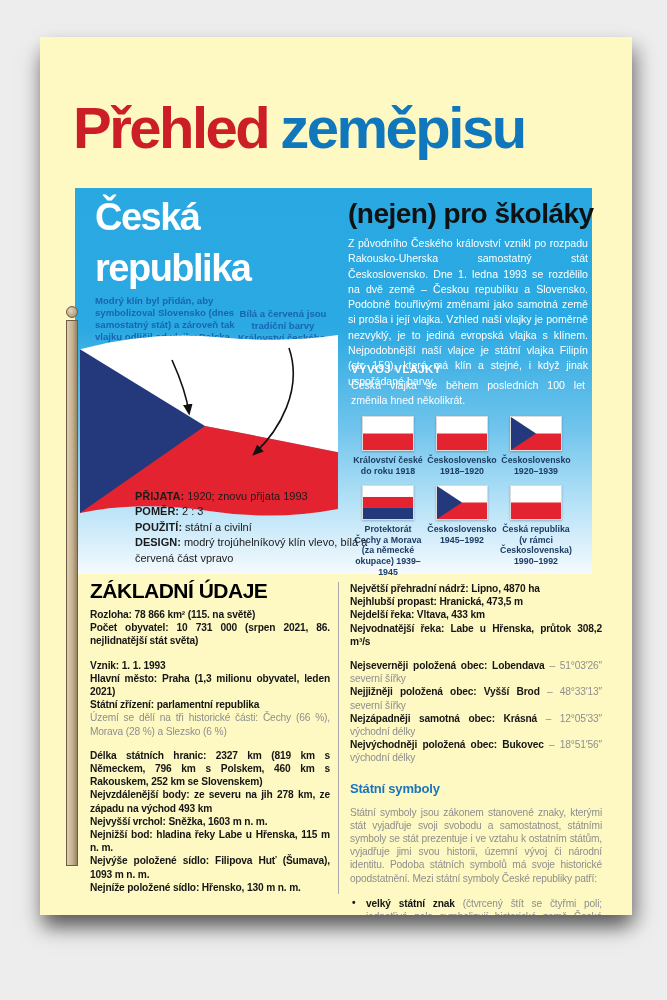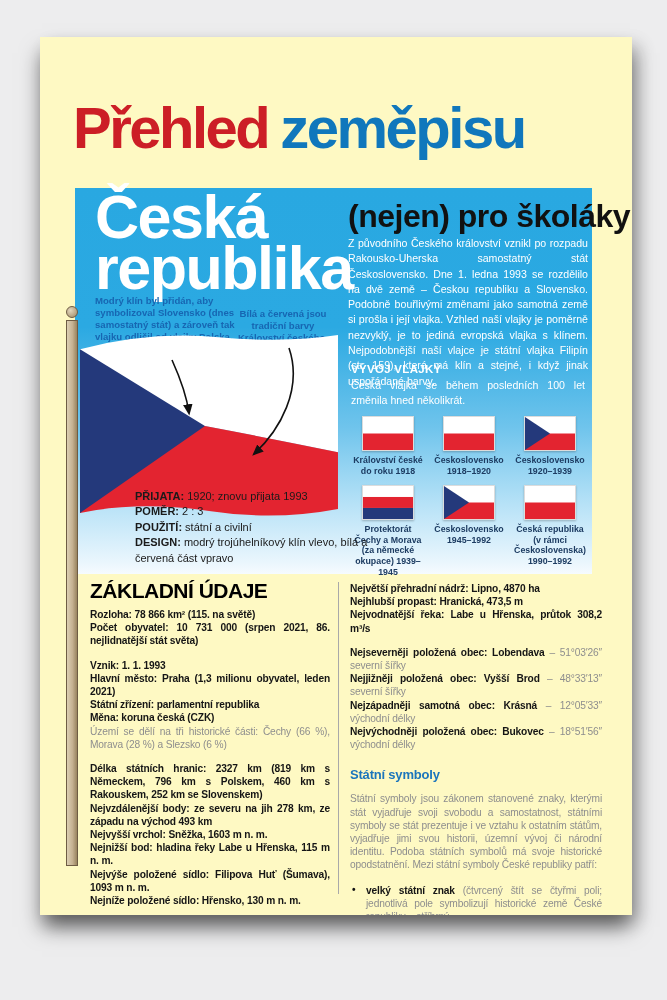--- a/index.html
+++ b/index.html
@@ -22,46 +22,46 @@
   }
   .t-red{color:#cc1e26;}
   .t-blue{color:#1077bc;margin-left:12px;}
   
   .hero{
     position:absolute;left:35px;top:151px;width:517px;height:386px;
     background:linear-gradient(180deg,#29a8e1 0%,#2ba9e2 36%,#6fc4ec 62%,#b7e2f7 82%,#eaf6fd 97%,#f6fbff 100%);
   }
   .hero-heading{
     position:absolute;left:20px;top:4px;margin:0;
-    color:#ffffff;font-size:61px;line-height:51px;font-weight:700;letter-spacing:-1.5px;
+    color:#ffffff;font-size:38px;line-height:51px;font-weight:700;letter-spacing:-1.5px;
   }
   .tagline{
     position:absolute;left:273px;top:10px;
-    color:#111111;font-size:32px;font-weight:700;letter-spacing:-0.5px;white-space:nowrap;
+    color:#111111;font-size:28px;font-weight:700;letter-spacing:-0.5px;white-space:nowrap;
   }
   .intro{
     position:absolute;left:273px;top:48px;width:240px;margin:0;
     color:#ffffff;font-size:10.6px;line-height:15.3px;text-align:justify;
   }
   .callout{
     position:absolute;color:#1766b2;font-weight:700;
     font-size:9.6px;line-height:12px;
   }
   .callout-left{left:20px;top:107px;width:152px;}
   .callout-right{left:153px;top:120px;width:110px;text-align:center;}
   .evo-heading{
     position:absolute;left:276px;top:175px;
     color:#ffffff;font-size:11.5px;font-weight:700;letter-spacing:.3px;
   }
   .evo-intro{
     position:absolute;left:276px;top:190px;width:234px;margin:0;
     color:#ffffff;font-size:10.6px;line-height:14.5px;text-align:justify;
   }
   .evo-grid{position:absolute;left:276px;top:228px;width:236px;}
-  .evo-row{display:flex;justify-content:space-between;margin-bottom:9px;}
+  .evo-row{display:flex;margin-bottom:9px;}
   .evo-cell{width:74px;display:flex;flex-direction:column;align-items:center;}
   .mini-flag{
     width:50px;height:33px;position:relative;flex:0 0 auto;
     border:1px solid #dcdcdc;box-shadow:0 1px 2px rgba(0,0,0,.25);
     background:#fff;
   }
   .mini-flag svg{display:block;width:100%;height:100%;}
   .evo-caption{
     margin-top:4px;color:#1d3c62;font-size:8.8px;line-height:10.6px;
     font-weight:700;text-align:center;
@@ -217,36 +217,36 @@
   </div>
 
   <div class="basic">
     <div class="lcol">
       <h2 class="basic-heading">ZÁKLADNÍ ÚDAJE</h2>
       <p class="fact">Rozloha: 78 866 km² (115. na světě)</p>
       <p class="fact">Počet obyvatel: 10 731 000 (srpen 2021, 86. nejlidnatější stát světa)</p>
       <p class="fact gap">Vznik: 1. 1. 1993</p>
       <p class="fact">Hlavní město: Praha (1,3 milionu obyvatel, leden 2021)</p>
       <p class="fact">Státní zřízení: parlamentní republika</p>
-      <p class="fact">Měna: koruna česká (CZK)</p>
       <p class="fact gray">Území se dělí na tři historické části: Čechy (66 %), Morava (28 %) a Slezsko (6 %)</p>
       <p class="fact gap">Délka státních hranic: 2327 km (819 km s Německem, 796 km s Polskem, 460 km s Rakouskem, 252 km se Slovenskem)</p>
       <p class="fact">Nejvzdálenější body: ze severu na jih 278 km, ze západu na východ 493 km</p>
       <p class="fact">Nejvyšší vrchol: Sněžka, 1603 m n. m.</p>
       <p class="fact">Nejnižší bod: hladina řeky Labe u Hřenska, 115 m n. m.</p>
       <p class="fact">Nejvýše položené sídlo: Filipova Huť (Šumava), 1093 m n. m.</p>
       <p class="fact">Nejníže položené sídlo: Hřensko, 130 m n. m.</p>
 
     </div>
 
     <div class="divider"></div>
 
     <div class="rcol">
       <p class="fact">Největší přehradní nádrž: Lipno, 4870 ha</p>
       <p class="fact">Nejhlubší propast: Hranická, 473,5 m</p>
+      <p class="fact">Nejdelší řeka: Vltava, 433 km</p>
       <p class="fact">Nejvodnatější řeka: Labe u Hřenska, průtok 308,2 m³/s</p>
       <p class="fact gap"><span>Nejseverněji položená obec: Lobendava</span><span class="gray-part"> – 51°03′26″ severní šířky</span></p>
       <p class="fact"><span>Nejjižněji položená obec: Vyšší Brod</span><span class="gray-part"> – 48°33′13″ severní šířky</span></p>
       <p class="fact"><span>Nejzápadněji samotná obec: Krásná</span><span class="gray-part"> – 12°05′33″ východní délky</span></p>
       <p class="fact"><span>Nejvýchodněji položená obec: Bukovec</span><span class="gray-part"> – 18°51′56″ východní délky</span></p>
 
       <h3 class="symbols-heading">Státní symboly</h3>
       <p class="symbols-par">Státní symboly jsou zákonem stanovené znaky, kterými stát vyjadřuje svoji svobodu a samostatnost, státními symboly se stát prezentuje i ve vztahu k ostatním státům, vyjadřuje jimi svou historii, územní vývoj či národní identitu. Podoba státních symbolů má svoje historické opodstatnění. Mezi státní symboly České republiky patří:</p>
       <div class="bullet">
         <span class="dot">•</span><span class="b-bold">velký státní znak</span><span> (čtvrcený štít se čtyřmi poli; jednotlivá pole symbolizují historické země České republiky – stříbrný</span>

